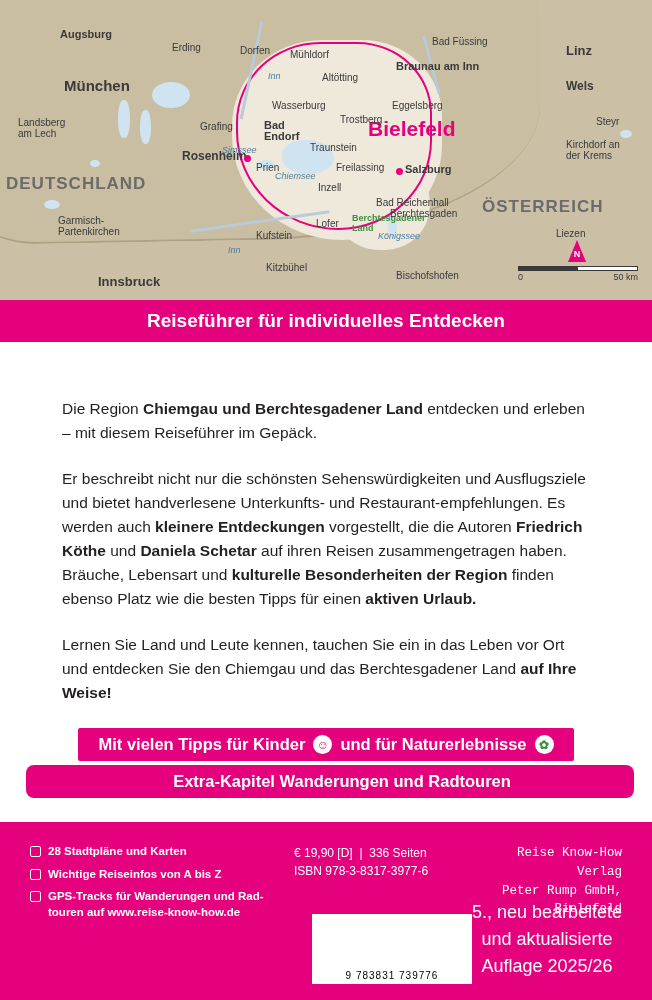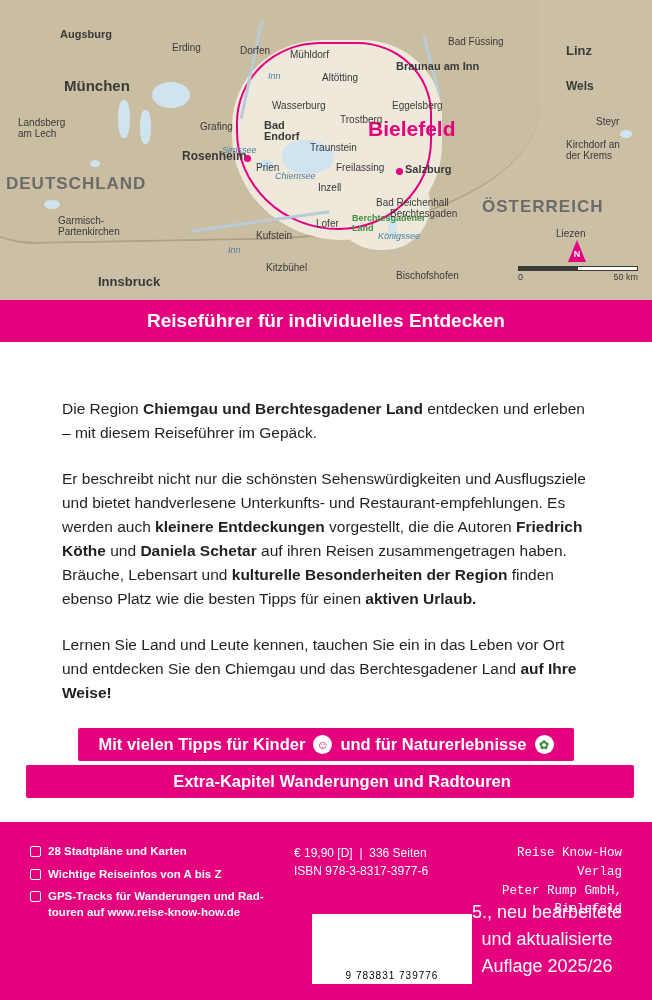--- a/index.html
+++ b/index.html
@@ -182,21 +182,21 @@
     color: #ffffff;
     font-weight: bold;
     font-size: 16.5px;
     display: flex;
     align-items: center;
     justify-content: center;
     gap: 8px;
     padding: 7px 0;
   }
   .tipbar.first { margin: 0 78px; border-radius: 2px; }
-  .tipbar.second { margin: 4px 18px 0 26px; border-radius: 2px; padding-left: 24px; }
+  .tipbar.second { margin: 4px 18px 0 26px; border-radius: 8px; padding-left: 24px; }
   .icon-circle {
     display: inline-flex;
     width: 19px; height: 19px;
     border-radius: 50%;
     background: #ffffff;
     align-items: center;
     justify-content: center;
     font-size: 12px;
     color: #e5007e;
     line-height: 1;
@@ -321,21 +321,21 @@
   <div class="map-label ml-city bold" style="left:182px;top:150px;font-size:12px;">Rosenheim</div>
   <div class="dot pink" style="left:244px;top:155px;"></div>
   <div class="map-label ml-city bold" style="left:566px;top:44px;font-size:13px;">Linz</div>
   <div class="map-label ml-city bold" style="left:566px;top:80px;font-size:12px;">Wels</div>
 
   <div class="map-label ml-city bold" style="left:60px;top:28px;">Augsburg</div>
   <div class="map-label ml-city" style="left:172px;top:42px;">Erding</div>
   <div class="map-label ml-city" style="left:240px;top:45px;">Dorfen</div>
   <div class="map-label ml-city" style="left:290px;top:49px;">Mühldorf</div>
   <div class="map-label ml-city" style="left:322px;top:72px;">Altötting</div>
-  <div class="map-label ml-city" style="left:448px;top:36px;">Bad Füssing</div>
+  <div class="map-label ml-city" style="left:432px;top:36px;">Bad Füssing</div>
   <div class="map-label ml-city" style="left:392px;top:100px;">Eggelsberg</div>
   <div class="map-label ml-city" style="left:272px;top:100px;">Wasserburg</div>
   <div class="map-label ml-city" style="left:340px;top:114px;">Trostberg</div>
   <div class="map-label ml-city" style="left:200px;top:121px;">Grafing</div>
   <div class="map-label ml-city bold" style="left:264px;top:120px;width:40px;white-space:normal;line-height:1.0;">Bad Endorf</div>
   <div class="map-label ml-city" style="left:310px;top:142px;">Traunstein</div>
   <div class="map-label ml-city" style="left:336px;top:162px;">Freilassing</div>
   <div class="map-label ml-city" style="left:256px;top:162px;">Prien</div>
   <div class="map-label ml-city" style="left:318px;top:182px;">Inzell</div>
   <div class="map-label ml-city" style="left:376px;top:197px;">Bad Reichenhall</div>

